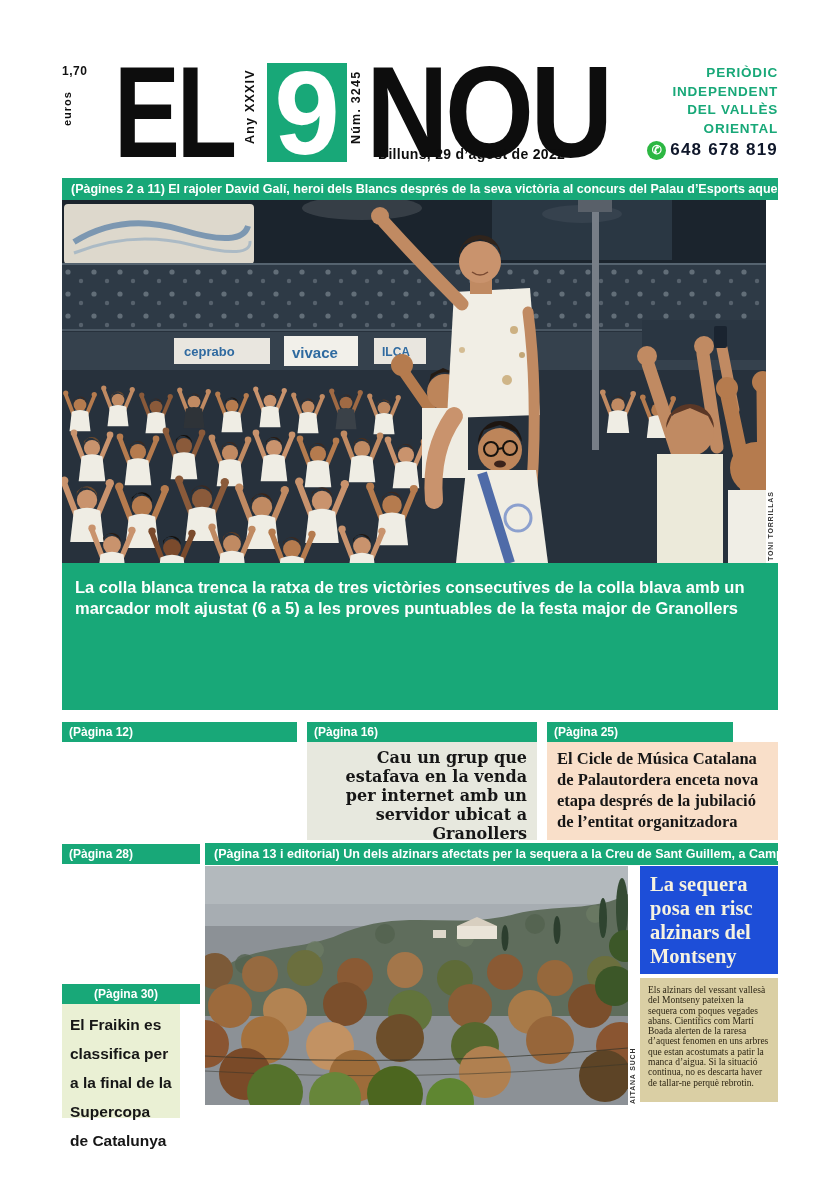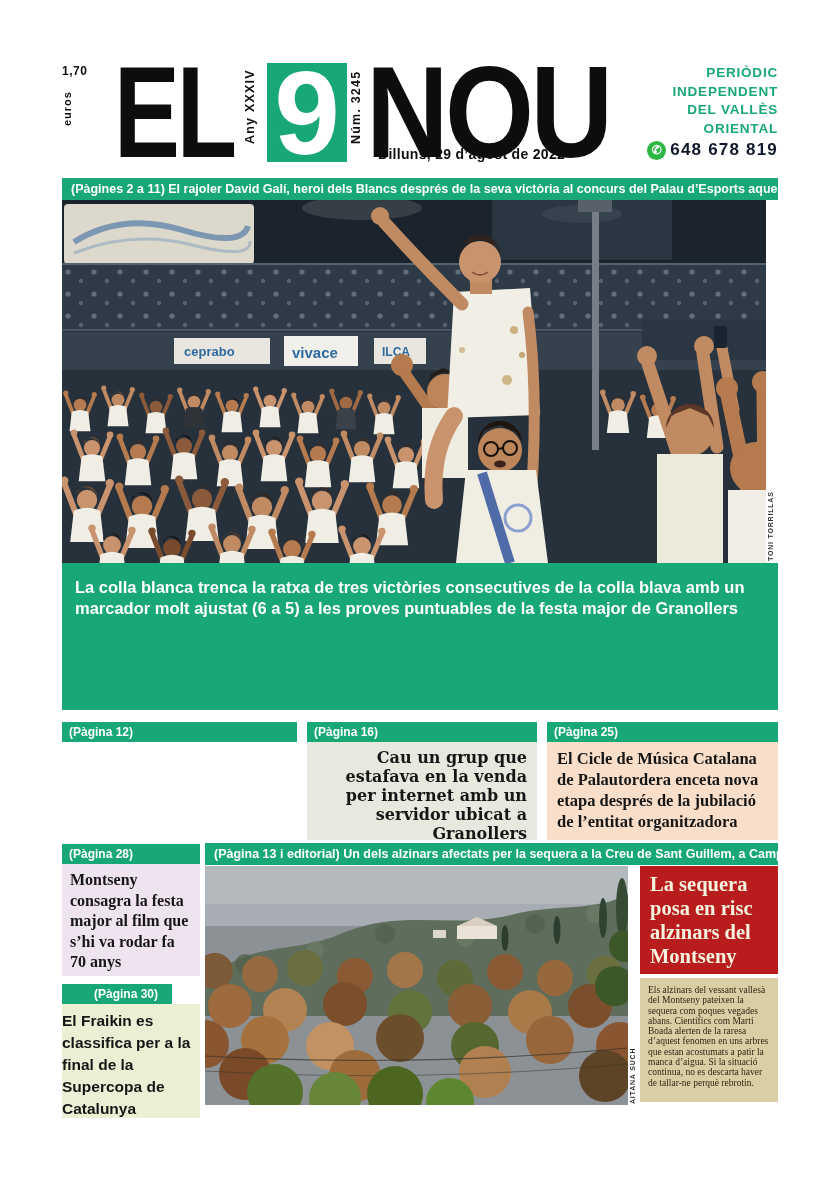--- a/index.html
+++ b/index.html
@@ -43,26 +43,26 @@
   .band .subhead { margin-top:7px; font-size:16.5px; line-height:21px; font-weight:700; max-width:676px; }
 
   
   .tag { position:absolute; height:20px; background:#18a878; color:#fff; font-weight:700; font-size:12px; line-height:20px; padding:0 7px; }
   .tbox { position:absolute; padding:6px 10px; font-weight:700; color:#161616; }
   .serif { font-family:"Liberation Serif",serif; }
   .slab  { font-family:"DejaVu Serif",serif; }
   .t-mid { font-size:16.5px; line-height:21px; }
   .tag-1 { left:62px;  top:722px; width:235px; }  .box-1 { left:62px;  top:742px; width:235px; height:98px; }
   .tag-2 { left:307px; top:722px; width:230px; }  .box-2 { left:307px; top:742px; width:230px; height:98px; font-size:16px;text-align:right; }
-  .tag-3 { left:547px; top:722px; width:231px; }  .box-3 { left:547px; top:742px; width:231px; height:98px; }
+  .tag-3 { left:547px; top:722px; width:186px; }  .box-3 { left:547px; top:742px; width:231px; height:98px; }
   .tag-4 { left:62px;  top:844px; width:138px; }  .box-4 { left:62px;  top:864px; width:138px; height:112px; font-size:16px; line-height:20.5px; padding:6px 8px; }
-  .tag-5 { left:62px;  top:984px; width:110px;padding-left:32px; }  .box-5 { left:62px;  top:1004px; width:138px; height:114px; font-size:15.5px; line-height:22px; padding:6px 0; }
-
-  
-  .olive { position:absolute; left:640px; top:866px; width:138px; height:108px; background:#b91c1c; color:#f6f2e0; font-family:"Liberation Serif",serif; font-weight:700; font-size:20.5px; line-height:24px; padding:6px 10px; }
+  .tag-5 { left:62px;  top:984px; width:138px;padding-left:32px; }  .box-5 { left:62px;  top:1004px; width:118px; height:114px; font-size:15.5px; line-height:29px; padding:6px 8px; }
+
+  
+  .olive { position:absolute; left:640px; top:866px; width:138px; height:108px; background:#1d4ed8; color:#f6f2e0; font-family:"Liberation Serif",serif; font-weight:700; font-size:20.5px; line-height:24px; padding:6px 10px; }
   .tanbox { position:absolute; left:640px; top:978px; width:138px; height:124px; background:#dacfa4; color:#2c2514; font-family:"Liberation Serif",serif; font-size:9.5px; line-height:10.3px; font-weight:500; padding:7px 8px; }
 
   
   .tp-arm { stroke:#c08a62; stroke-linecap:round; fill:none; }
   .tp-glass { fill:none; stroke:#15120e; stroke-width:2; }
   .fig-arm { stroke:var(--skin,#c08a62); stroke-width:5; stroke-linecap:round; fill:none; }
   .fig-hand { fill:var(--skin,#c08a62); }
   .fig-head { fill:var(--skin,#c08a62); }
   .fig-hair { fill:var(--hair,#3a2a22); }
   .fig-tee { fill:var(--tee,#efede4); }
@@ -242,21 +242,20 @@
 
   <div class="tag tag-1">(Pàgina 12)</div>
 
   <div class="tag tag-2">(Pàgina 16)</div>
   <div class="tbox box-2 slab" style="background-color: rgb(231, 232, 222);">Cau un grup que estafava en la venda per internet amb un servidor ubicat a Granollers</div>
 
   <div class="tag tag-3">(Pàgina 25)</div>
   <div class="tbox box-3 serif t-mid" style="background-color: rgb(249, 223, 201);">El Cicle de Música Catalana de Palautordera enceta nova etapa després de la jubilació de l’entitat organitzadora</div>
 
   <div class="tag tag-4">(Pàgina 28)</div>
-  <div class="tbox box-4 serif" style="background-color: rgb(238, 227, 239);">Montseny consagra la festa major al film que s’hi va rodar fa 70 anys</div>
 
   <div class="tag tag-5">(Pàgina 30)</div>
   <div class="tbox box-5" style="background-color: rgb(234, 240, 212);">El Fraikin es classifica per a la final de la Supercopa de Catalunya</div>
 
   <div class="kicker kicker-bottom">(Pàgina 13 i editorial) Un dels alzinars afectats per la sequera a la Creu de Sant Guillem, a Campins</div>
 
   <figure class="photo-bottom">
     <svg viewBox="0 0 423 239" preserveAspectRatio="none">
       <rect width="423" height="239" fill="#8c9196"></rect>
       <rect width="423" height="60" fill="#a7adb2"></rect>

